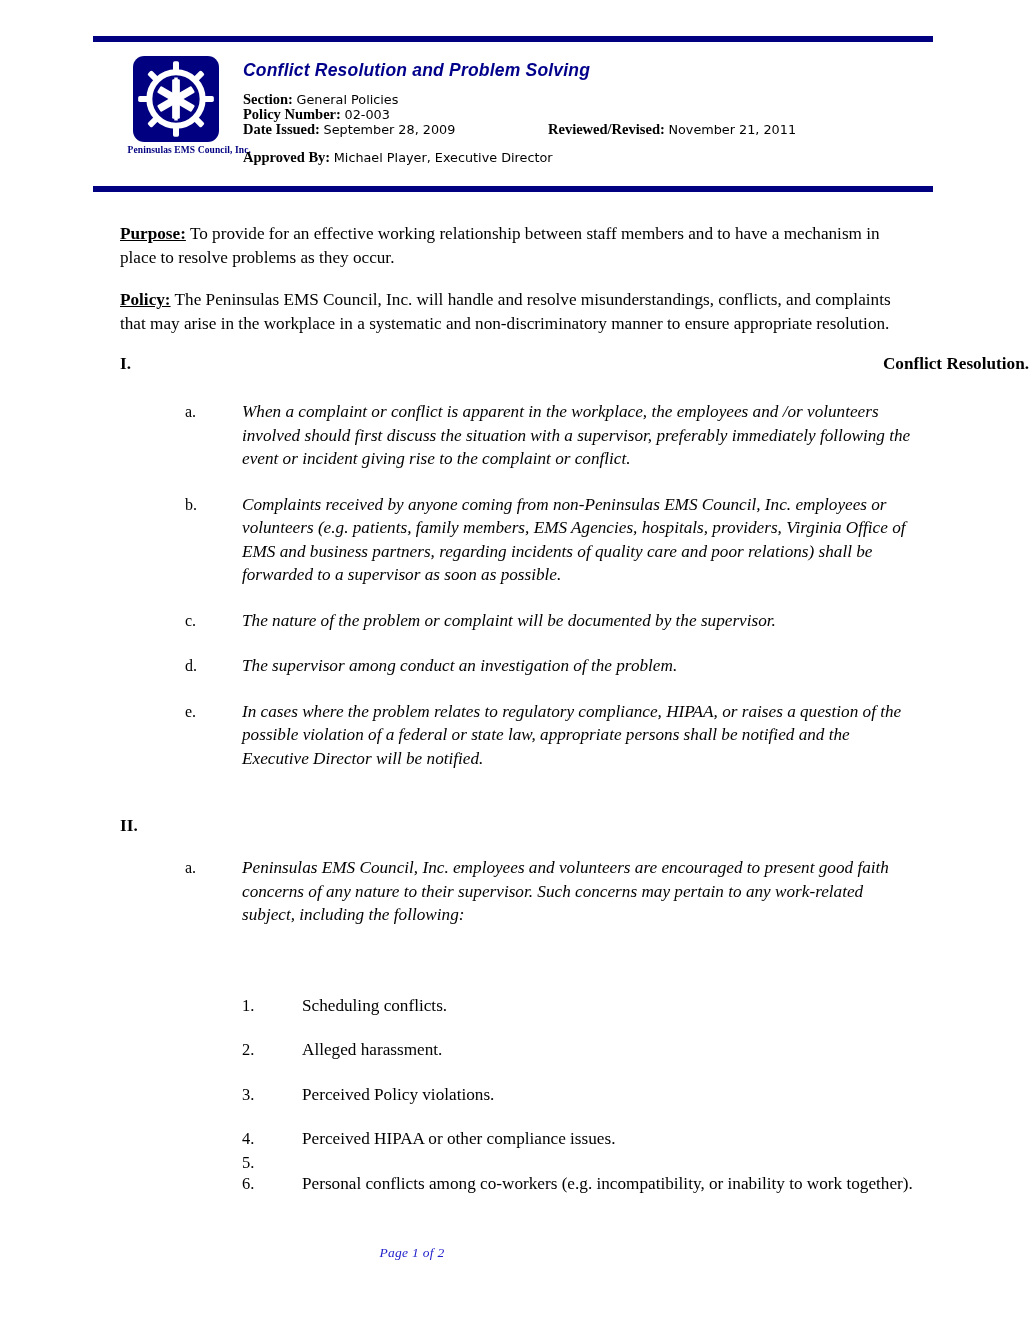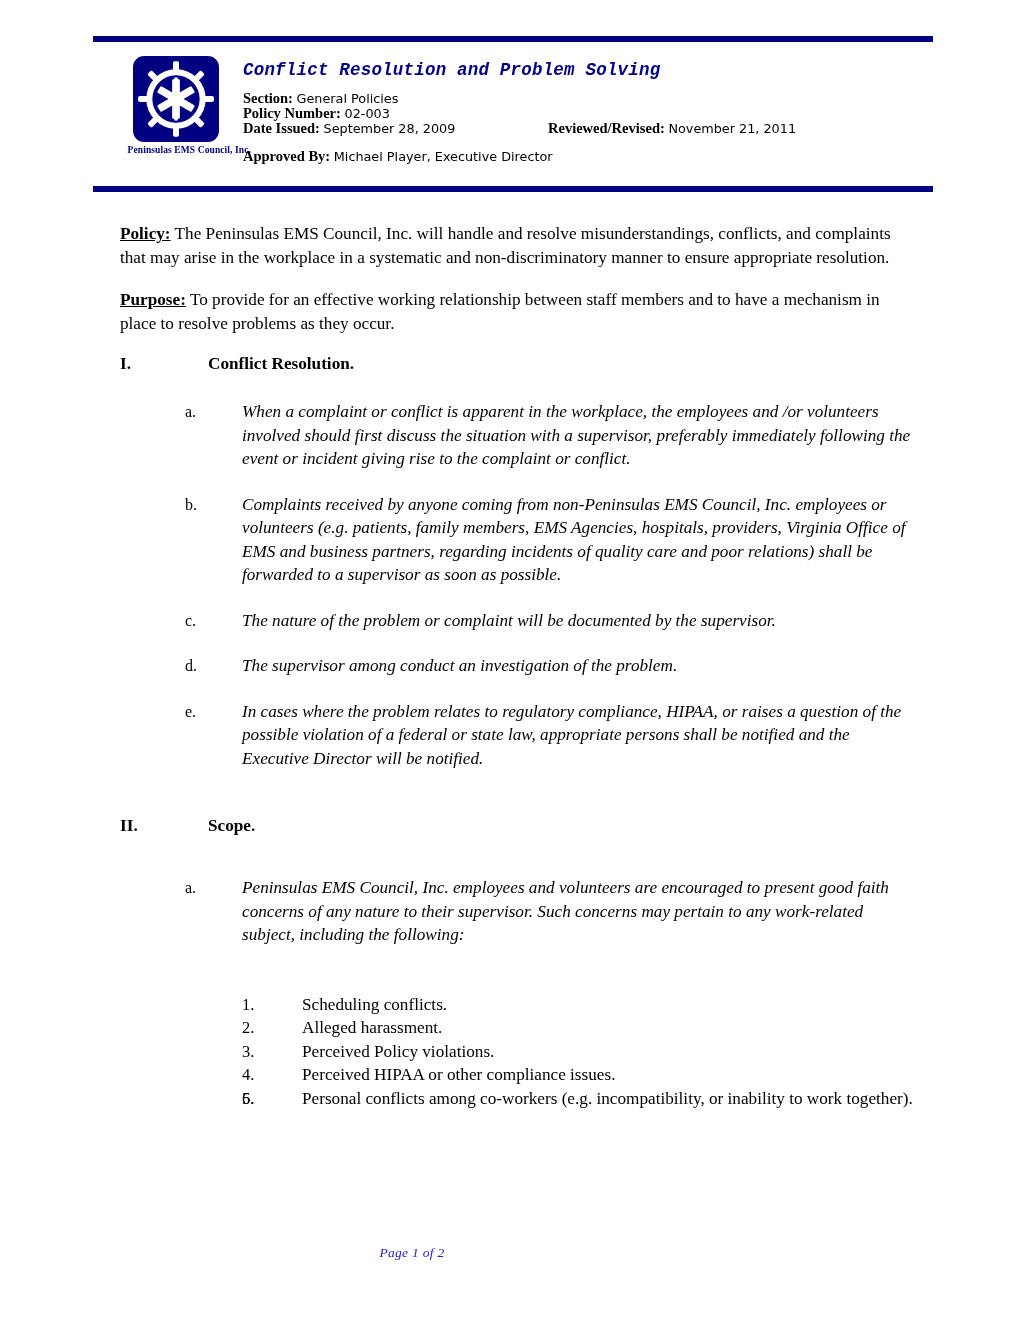--- a/index.html
+++ b/index.html
@@ -77,21 +77,21 @@
   }
 
   
   .head-col {
     position: absolute;
     left: 150px;
     top: 18px;
     width: 690px;
   }
   .doc-title {
-    font-family: Liberation Mono, monospace;
+    font-family: Liberation Sans, sans-serif;
     font-weight: bold;
     font-style: italic;
     font-size: 17.5px;
     color: #00008B;
     letter-spacing: 0.2px;
     margin-bottom: 11px;
   }
   .meta-row {
     font-size: 14.5px;
     line-height: 15px;
@@ -157,20 +157,21 @@
   .roman-num {
     position: absolute;
     left: 120px;
     top: 0;
     font-weight: bold;
   }
   .roman-title {
     display: block;
     margin-left: 88px;
     font-weight: bold;
+    text-align: right;
   }
 
   
   .letter-item {
     position: relative;
     padding-left: 185px;
     padding-right: 112px;
     margin-bottom: 22px;
     font-size: 17.2px;
     line-height: 23.5px;
@@ -204,20 +205,21 @@
   .num-marker {
     position: absolute;
     left: 242px;
     top: 0;
     width: 56px;
     font-size: 16.5px;
   }
   .num-text {
     display: block;
     margin-left: 60px;
+    margin-top: 21px;
   }
 
   .spacer-sm { height: 16px; }
   .spacer-md { height: 24px; }
   .spacer-lg { height: 30px; }
 
   
   .footer {
     position: absolute;
     left: 0;
@@ -301,25 +303,25 @@
         </div>
       </div>
 
     </div>
   </div>
   <div class="rule-bottom"></div>
 
   <div class="body-area">
 
     <p class="para">
+      <span class="lead">Purpose:</span><span> To provide for an effective working relationship between staff members and to have a mechanism in place to resolve problems as they occur.</span>
+    </p>
+
+    <p class="para">
       <span class="lead">Policy:</span><span> The Peninsulas EMS Council, Inc. will handle and resolve misunderstandings, conflicts, and complaints that may arise in the workplace in a systematic and non-discriminatory manner to ensure appropriate resolution.</span>
-    </p>
-
-    <p class="para">
-      <span class="lead">Purpose:</span><span> To provide for an effective working relationship between staff members and to have a mechanism in place to resolve problems as they occur.</span>
     </p>
 
 
     <div class="roman-item">
       <span class="roman-num">I.</span>
       <span class="roman-title">Conflict Resolution.</span>
     </div>
     <div class="spacer-sm"></div>
 
     <div class="letter-item">
@@ -344,21 +346,20 @@
 
     <div class="letter-item">
       <span class="letter-marker">e.</span>
       <span class="letter-text">In cases where the problem relates to regulatory compliance, HIPAA, or raises a question of the possible violation of a federal or state law, appropriate persons shall be notified and the Executive Director will be notified.</span>
     </div>
 
     <div class="spacer-md"></div>
 
     <div class="roman-item">
       <span class="roman-num">II.</span>
-      <span class="roman-title">Scope.</span>
     </div>
     <div class="spacer-lg"></div>
 
     <div class="letter-item">
       <span class="letter-marker">a.</span>
       <span class="letter-text">Peninsulas EMS Council, Inc. employees and volunteers are encouraged to present good faith concerns of any nature to their supervisor.  Such concerns may pertain to any work-related subject, including the following:</span>
     </div>
 
     <div class="spacer-md"></div>
 

